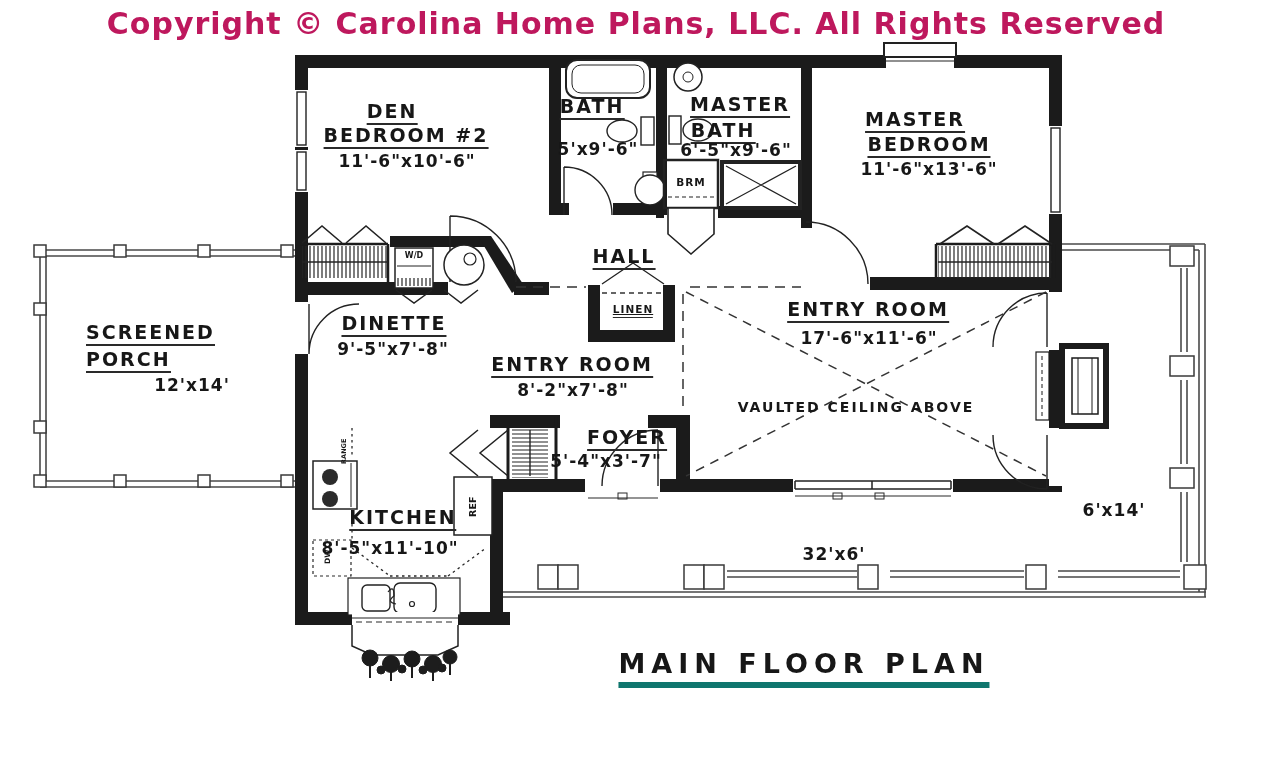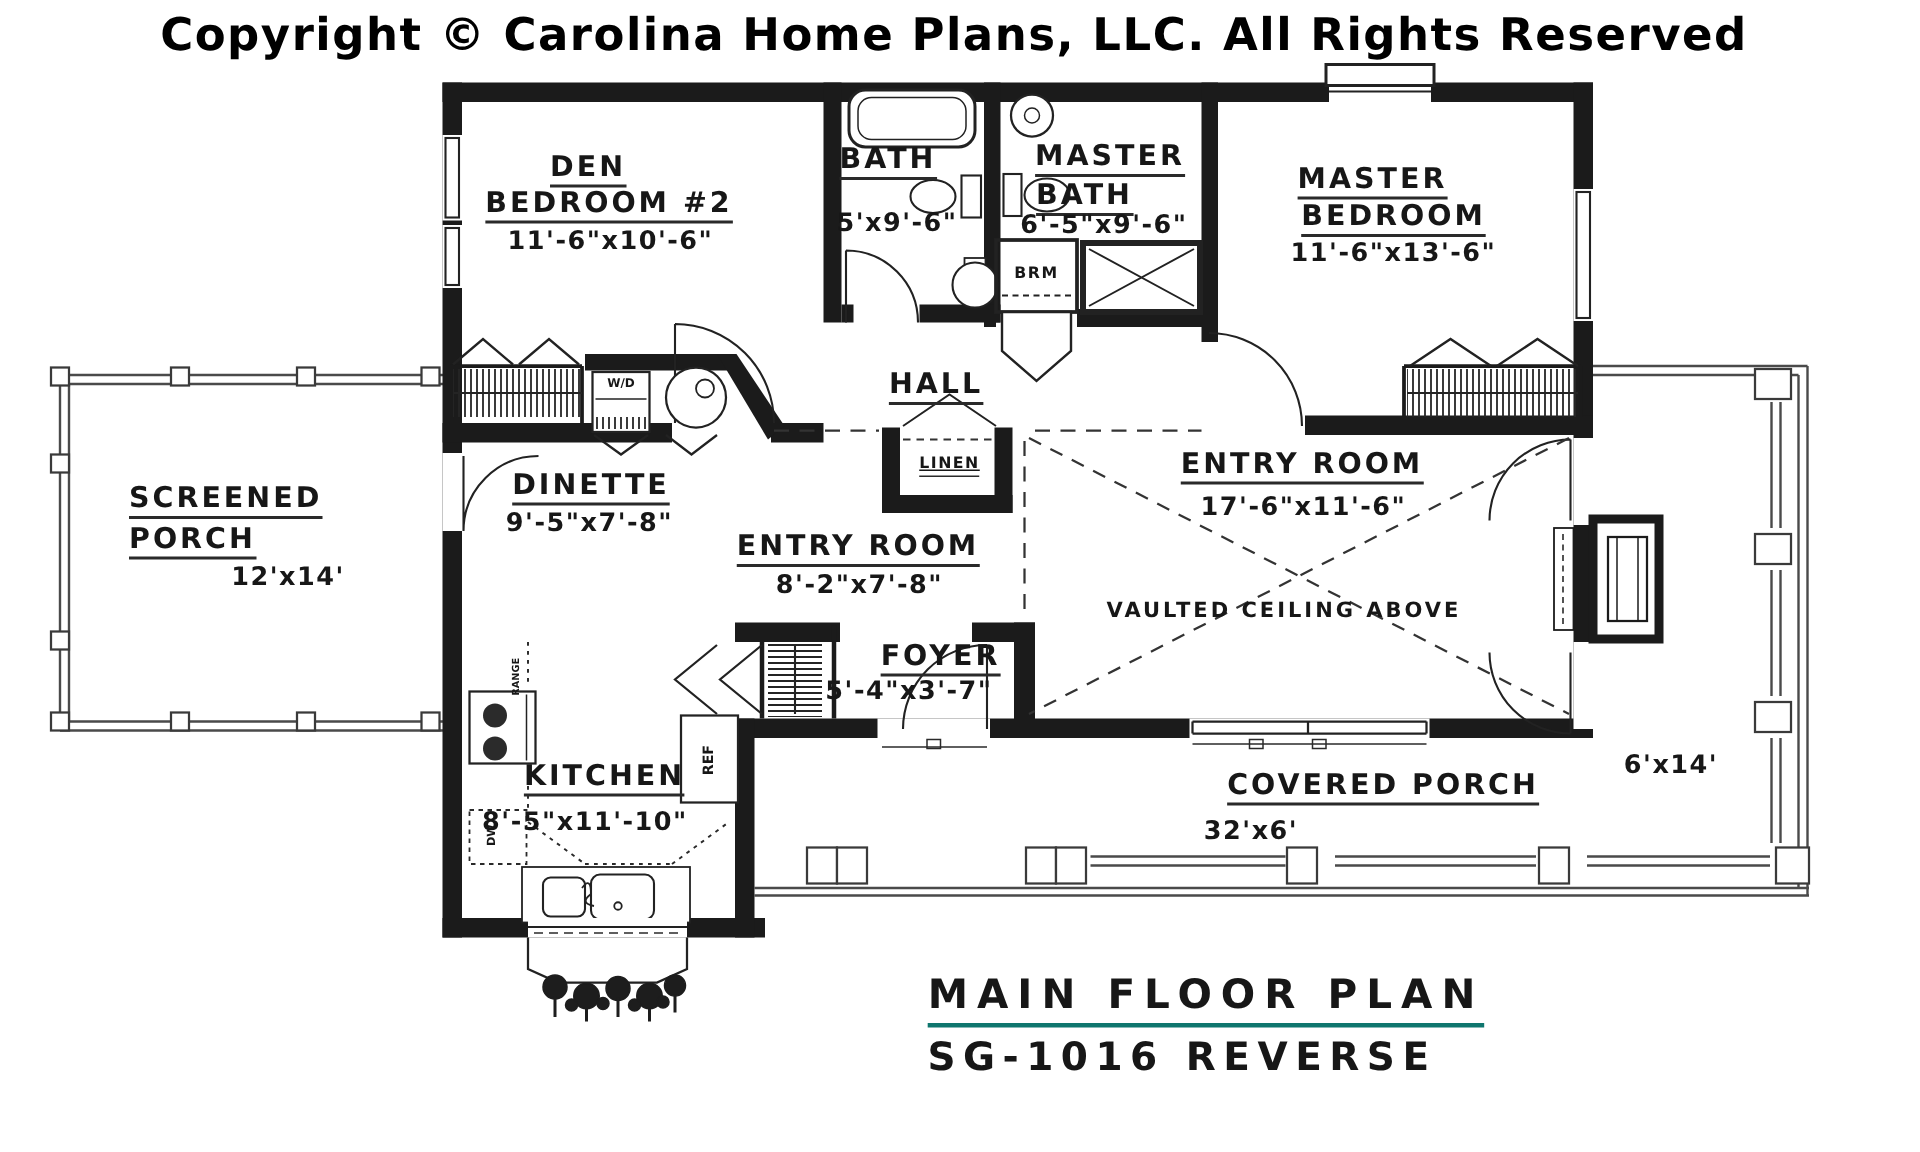--- a/index.html
+++ b/index.html
@@ -9,23 +9,23 @@
   .lbl{position:absolute;font-weight:bold;color:#171717;white-space:nowrap;
        transform:translateX(-50%);letter-spacing:2px;line-height:1;}
   .room{font-size:19px;}
   .room .u,.u{border-bottom:2px solid #2a2a2a;padding-bottom:2px;display:inline-block;}
   .dims{font-size:17px;letter-spacing:1px;}
   .note{font-size:14px;letter-spacing:2px;}
   .tiny{font-size:8px;letter-spacing:0;}
   .small{font-size:10.5px;letter-spacing:1px;}
   .rot{transform:translateX(-50%) rotate(-90deg);}
   .left-align{transform:none;}
-  #copyright{font-size:30px;letter-spacing:1px;color:#000000;}
+  #copyright{font-size:30px;letter-spacing:1px;color:#be185d;}
   .title1{font-size:27px;letter-spacing:6px;}
-  .title1 .u{border-bottom:3px solid #0f766e;padding-bottom:5px;}
+  .title1 .u{border-bottom:6px solid #0f766e;padding-bottom:5px;}
   .title2{font-size:26px;letter-spacing:5px;}
 </style>
 </head>
 <body>
 
 <div id="stage">
 
 <svg width="1280" height="768" viewBox="0 0 1280 768">
   <defs>
     <pattern id="hatchV" width="4" height="34" patternUnits="userSpaceOnUse">
@@ -283,26 +283,24 @@
 <div class="lbl room" style="left:868px;top:300px;"><span class="u">ENTRY ROOM</span></div>
 <div class="lbl dims" style="left:869px;top:330px;">17'-6"x11'-6"</div>
 <div class="lbl note" style="left:856px;top:400px;">VAULTED CEILING ABOVE</div>
 
 <div class="lbl room" style="left:627px;top:428px;"><span class="u">FOYER</span></div>
 <div class="lbl dims" style="left:606px;top:453px;">5'-4"x3'-7"</div>
 
 <div class="lbl room" style="left:403px;top:508px;"><span class="u">KITCHEN</span></div>
 <div class="lbl dims" style="left:390px;top:540px;">8'-5"x11'-10"</div>
 
-<div class="lbl room" style="left:922px;top:514px;"><span class="u">COVERED PORCH</span></div>
 <div class="lbl dims" style="left:834px;top:546px;">32'x6'</div>
 <div class="lbl dims" style="left:1114px;top:502px;">6'x14'</div>
 
 <div class="lbl tiny" style="left:414px;top:252px;">W/D</div>
 <div class="lbl small" style="left:691px;top:177px;">BRM</div>
 <div class="lbl tiny rot" style="left:473px;top:502px;font-size:9.5px;">REF</div>
 <div class="lbl tiny rot" style="left:344px;top:448px;font-size:6.5px;">RANGE</div>
 <div class="lbl tiny rot" style="left:328px;top:553px;font-size:7.5px;">DW</div>
 
 <div class="lbl title1" style="left:804px;top:650px;"><span class="u">MAIN FLOOR PLAN</span></div>
-<div class="lbl title2" style="left:788px;top:692px;">SG-1016 REVERSE</div>
 
 </div>
 
 </body></html>

